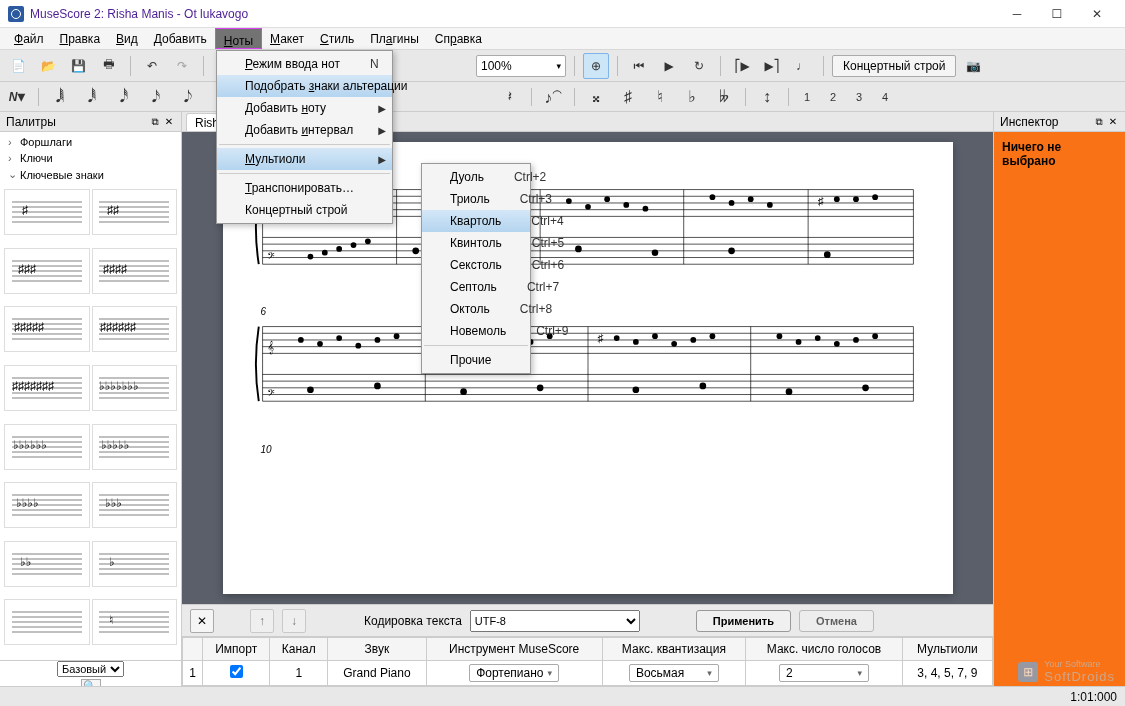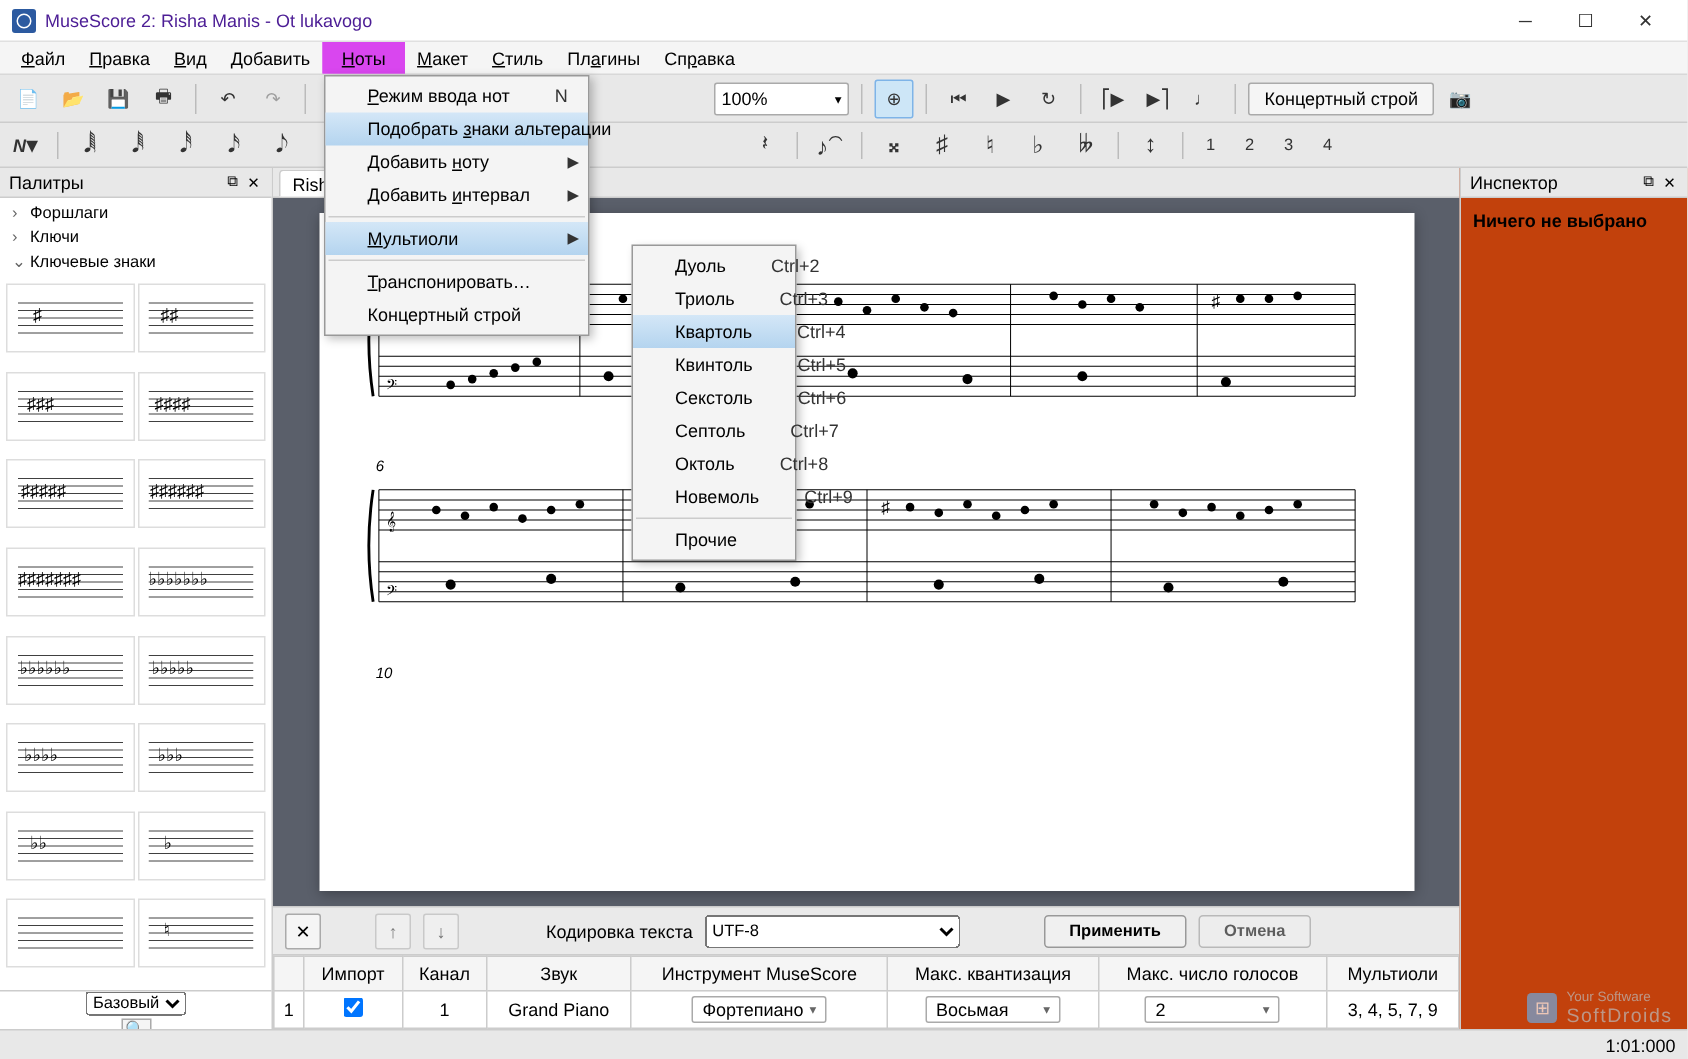--- a/index.html
+++ b/index.html
@@ -7,21 +7,21 @@
 
 .titlebar { height: 28px; background: #fff; display: flex; align-items: center; padding: 0 8px; border-bottom: 1px solid #e0e0e0; }
 .titlebar .app-icon { width: 16px; height: 16px; margin-right: 6px; background: #2c5aa0; border-radius: 2px; position: relative; }
 .titlebar .app-icon::before { content:""; position:absolute; width:8px; height:8px; border:1.5px solid #fff; border-radius:50%; left:3px; top:3px;}
 .titlebar .title { flex: 1; color: #4c1d95; }
 .titlebar .win-controls { display: flex; gap: 0; }
 .titlebar .win-btn { width: 40px; height: 28px; display: flex; align-items: center; justify-content: center; color: #333; }
 
 .menubar { height: 22px; background: #f5f5f5; display: flex; align-items: stretch; padding: 0 6px; border-bottom: 1px solid #d8d8d8; }
 .menubar .menu-item { padding: 0 8px; display: flex; align-items: center; cursor: default; }
-.menubar .menu-item.open { background: #d946ef; border: 5px solid #d946ef; }
+.menubar .menu-item.open { background: #737373; border: 1px solid #d946ef; align-items: flex-end; }
 .menubar .menu-item .ul { text-decoration: underline; }
 
 .toolbar1 { height: 32px; background: #e8e8e8; border-bottom: 1px solid #ccc; display: flex; align-items: center; padding: 0 6px; gap: 4px; }
 .toolbar1 .tbtn { width: 26px; height: 26px; display: flex; align-items: center; justify-content: center; border: 1px solid transparent; border-radius: 2px; color: #333; }
 .toolbar1 .tbtn.sel { background: #cde6f7; border-color: #7eb4e8; }
 .toolbar1 .sep { width: 1px; height: 20px; background: #bbb; margin: 0 4px; }
 .toolbar1 .zoom { width: 90px; height: 22px; border: 1px solid #aaa; background: #fff; display: flex; align-items: center; padding: 0 4px; border-radius: 2px; }
 .toolbar1 .pill { height: 22px; padding: 0 10px; border: 1px solid #aaa; background: #f5f5f5; display: flex; align-items: center; border-radius: 2px; }
 
 .toolbar2 { height: 30px; background: #e8e8e8; border-bottom: 1px solid #ccc; display: flex; align-items: center; padding: 0 6px; gap: 10px; }
@@ -60,21 +60,21 @@
 .encoding-row select, .encoding-row button { height: 22px; font-size: 11px; }
 .encoding-row select { width: 170px; }
 .encoding-row button { padding: 0 16px; border: 1px solid #999; background: #f0f0f0; border-radius: 3px; font-weight: bold; }
 .encoding-row .spacer { width: 40px; }
 .import-table { width: 100%; border-collapse: collapse; font-size: 11px; }
 .import-table th { background: #f5f5f5; border: 1px solid #ccc; padding: 4px 6px; font-weight: normal; text-align: center; }
 .import-table td { border: 1px solid #ccc; padding: 3px 6px; text-align: center; background: #fff; height: 24px;}
 .import-table .cell-select { display: inline-flex; align-items: center; border: 1px solid #aaa; padding: 1px 6px; background: #fff; border-radius: 2px; gap: 4px; min-width: 90px; justify-content: space-between;}
 .import-table .cell-select::after { content: "▾"; font-size: 9px; color: #666; }
 
-.inspector-panel { width: 152px; background: #c2410c; border-left: 1px solid #ccc; display: flex; flex-direction: column; }
+.inspector-panel { width: 132px; background: #f97316; border-left: 1px solid #ccc; display: flex; flex-direction: column; }
 .inspector-body { padding: 8px; font-size: 11px; font-weight: bold; }
 
 .statusbar { height: 20px; background: #e8e8e8; border-top: 1px solid #ccc; display: flex; align-items: center; justify-content: flex-end; padding: 0 8px; font-size: 11px; }
 
 
 .dropdown { position: absolute; background: #f4f4f4; border: 1px solid #999; box-shadow: 2px 2px 6px rgba(0,0,0,0.25); z-index: 100; padding: 2px 0; }
 .dropdown .ditem { height: 22px; display: flex; align-items: center; padding: 0 24px 0 28px; position: relative; font-size: 12px; white-space: nowrap; }
 .dropdown .ditem.sel { background: linear-gradient(#d4e7f7, #b4d4ef); }
 .dropdown .ditem .shortcut { margin-left: auto; padding-left: 30px; color: #333; }
 .dropdown .ditem .arrow { position: absolute; right: 6px; font-size: 10px; color: #333; }

